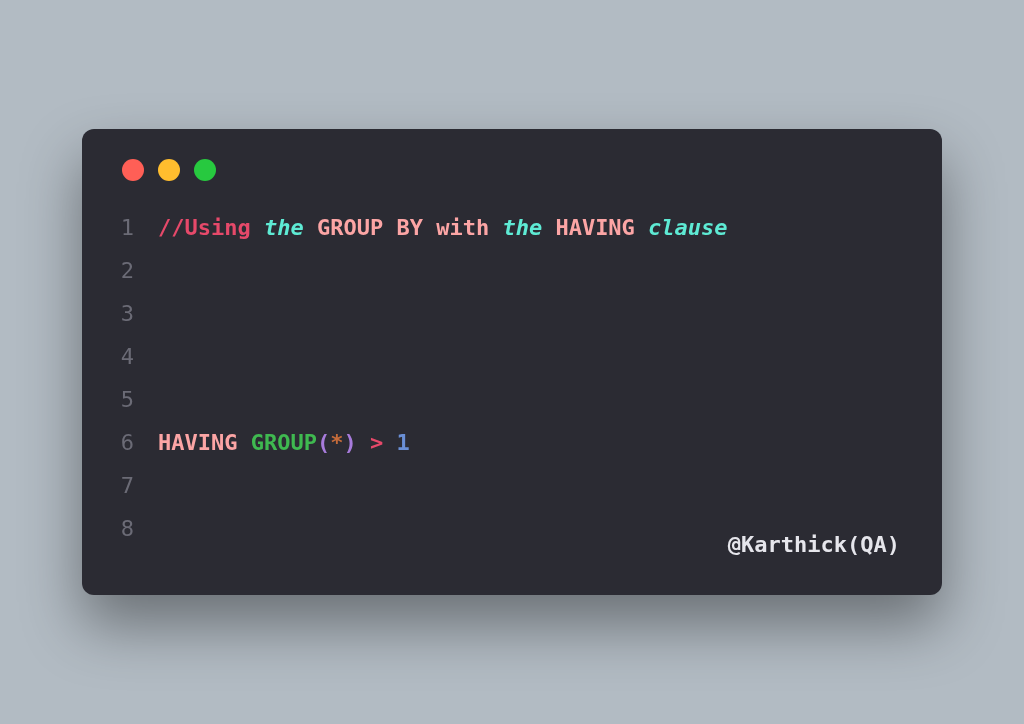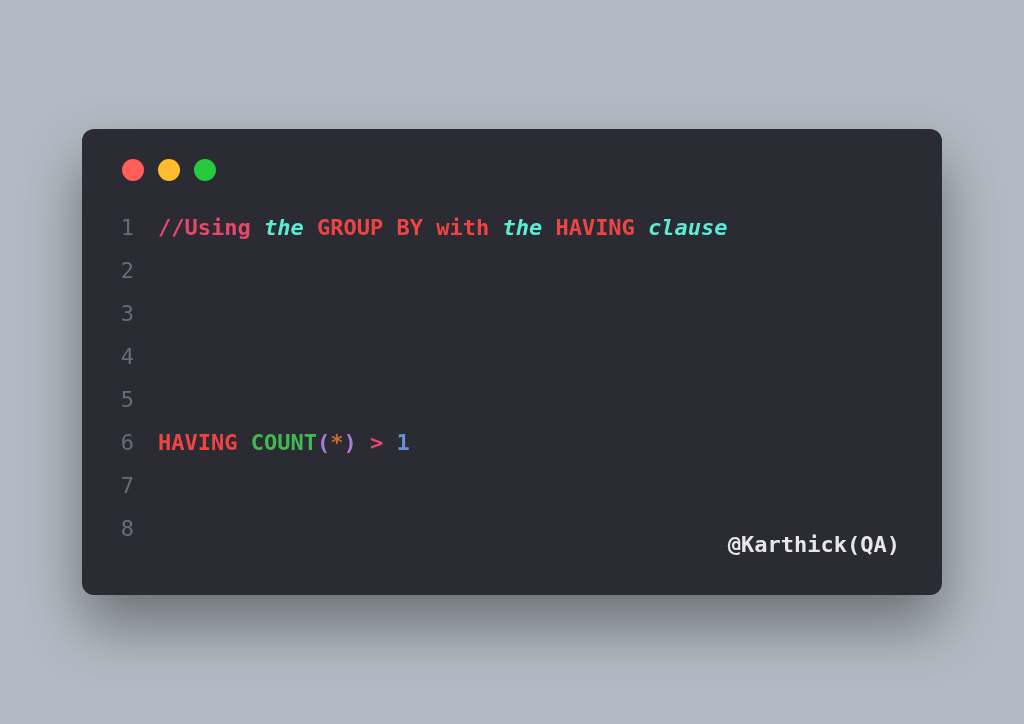--- a/index.html
+++ b/index.html
@@ -48,21 +48,21 @@
       text-align: right;
       padding-right: 24px;
       flex-shrink: 0;
       font-weight: 500;
     }
     .code {
       white-space: pre;
       color: #e6e6ec;
     }
     .t-comment-slash { color: #e6496a; text-align: right; }
-    .t-keyword { color: #ef4444; }
+    .t-keyword { color: #fca5a5; }
     .t-text { color: #5eead4; font-style: italic; }
     .t-func { color: #3fb950; }
     .t-paren { color: #a77bdb; }
     .t-star { color: #c56b3a; }
     .t-op { color: #e6496a; }
     .t-num { color: #6a8fd6; }
     .signature-line {
       padding-left: 42px;
       text-align: right;
       padding-right: 8px;
@@ -101,21 +101,21 @@
     <div class="line">
       <span class="lineno">4</span>
     </div>
 
     <div class="line">
       <span class="lineno">5</span>
     </div>
 
     <div class="line">
       <span class="lineno">6</span>
-      <span class="code"><span class="t-keyword">HAVING </span><span class="t-func">COUNT</span><span class="t-paren">(</span><span class="t-star">*</span><span class="t-paren">)</span><span class="t-text"> </span><span class="t-op">&gt;</span><span class="t-text"> </span><span class="t-num">1</span></span>
+      <span class="code"><span class="t-keyword">HAVING </span><span class="t-func">GROUP</span><span class="t-paren">(</span><span class="t-star">*</span><span class="t-paren">)</span><span class="t-text"> </span><span class="t-op">&gt;</span><span class="t-text"> </span><span class="t-num">1</span></span>
     </div>
 
     <div class="line">
       <span class="lineno">7</span>
       <span class="code"></span>
     </div>
 
     <div class="line">
       <span class="lineno">8</span>
       <span class="code signature-line" style="flex:1;"><span class="signature">@Karthick(QA)</span></span>

